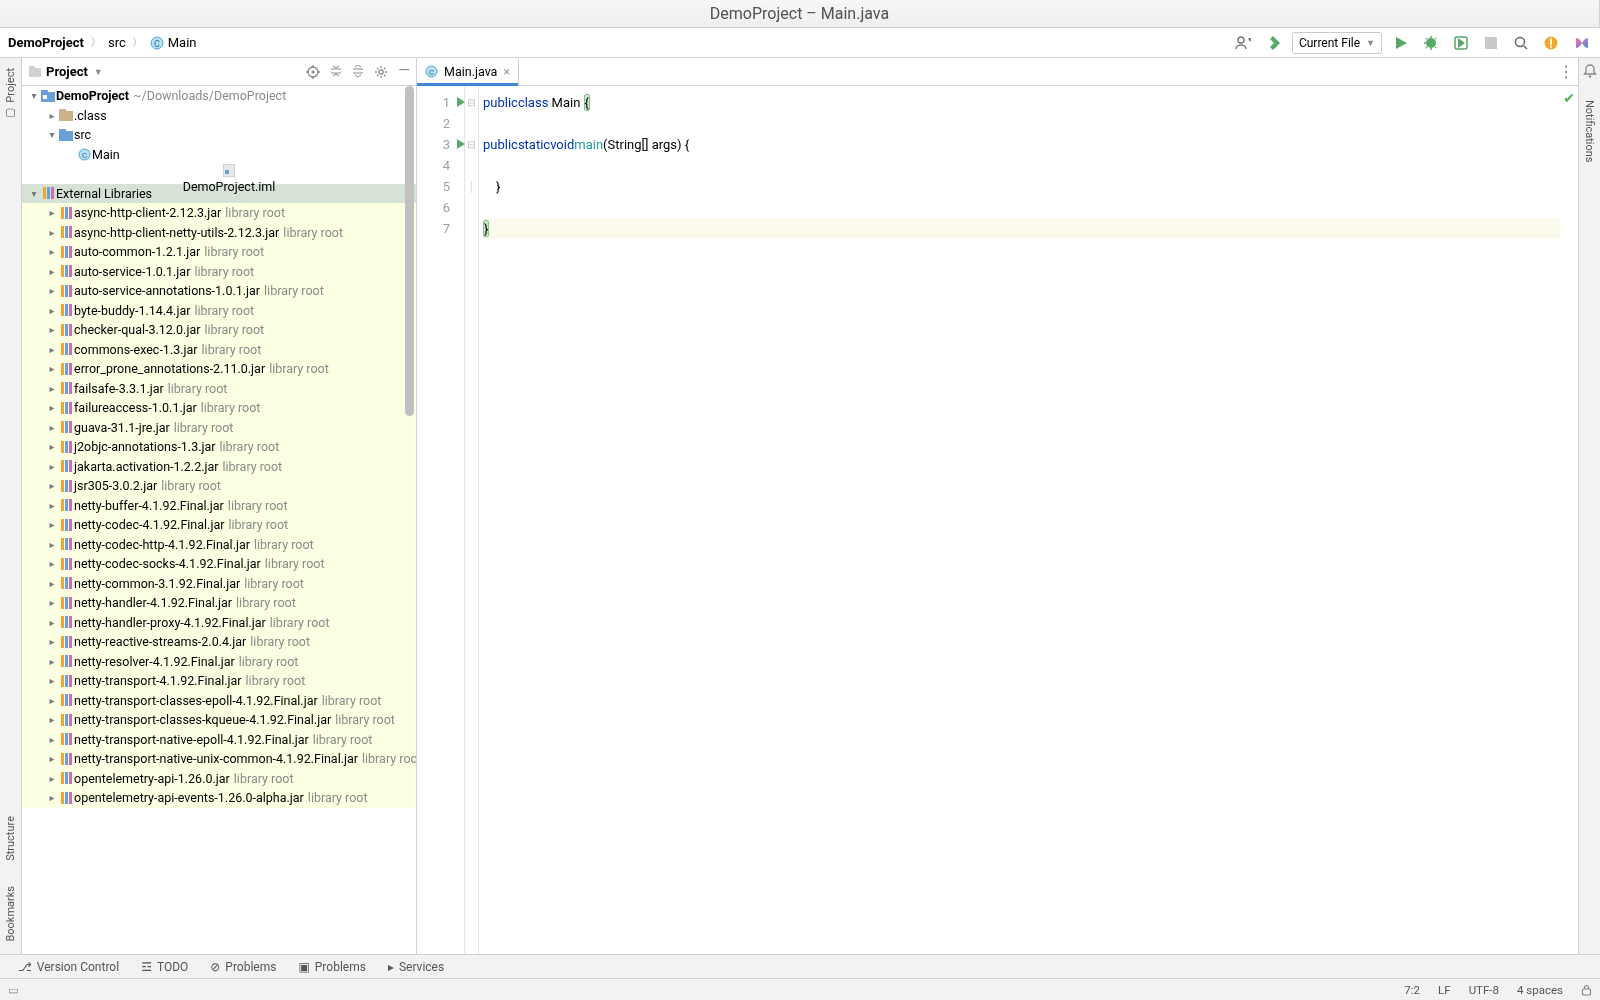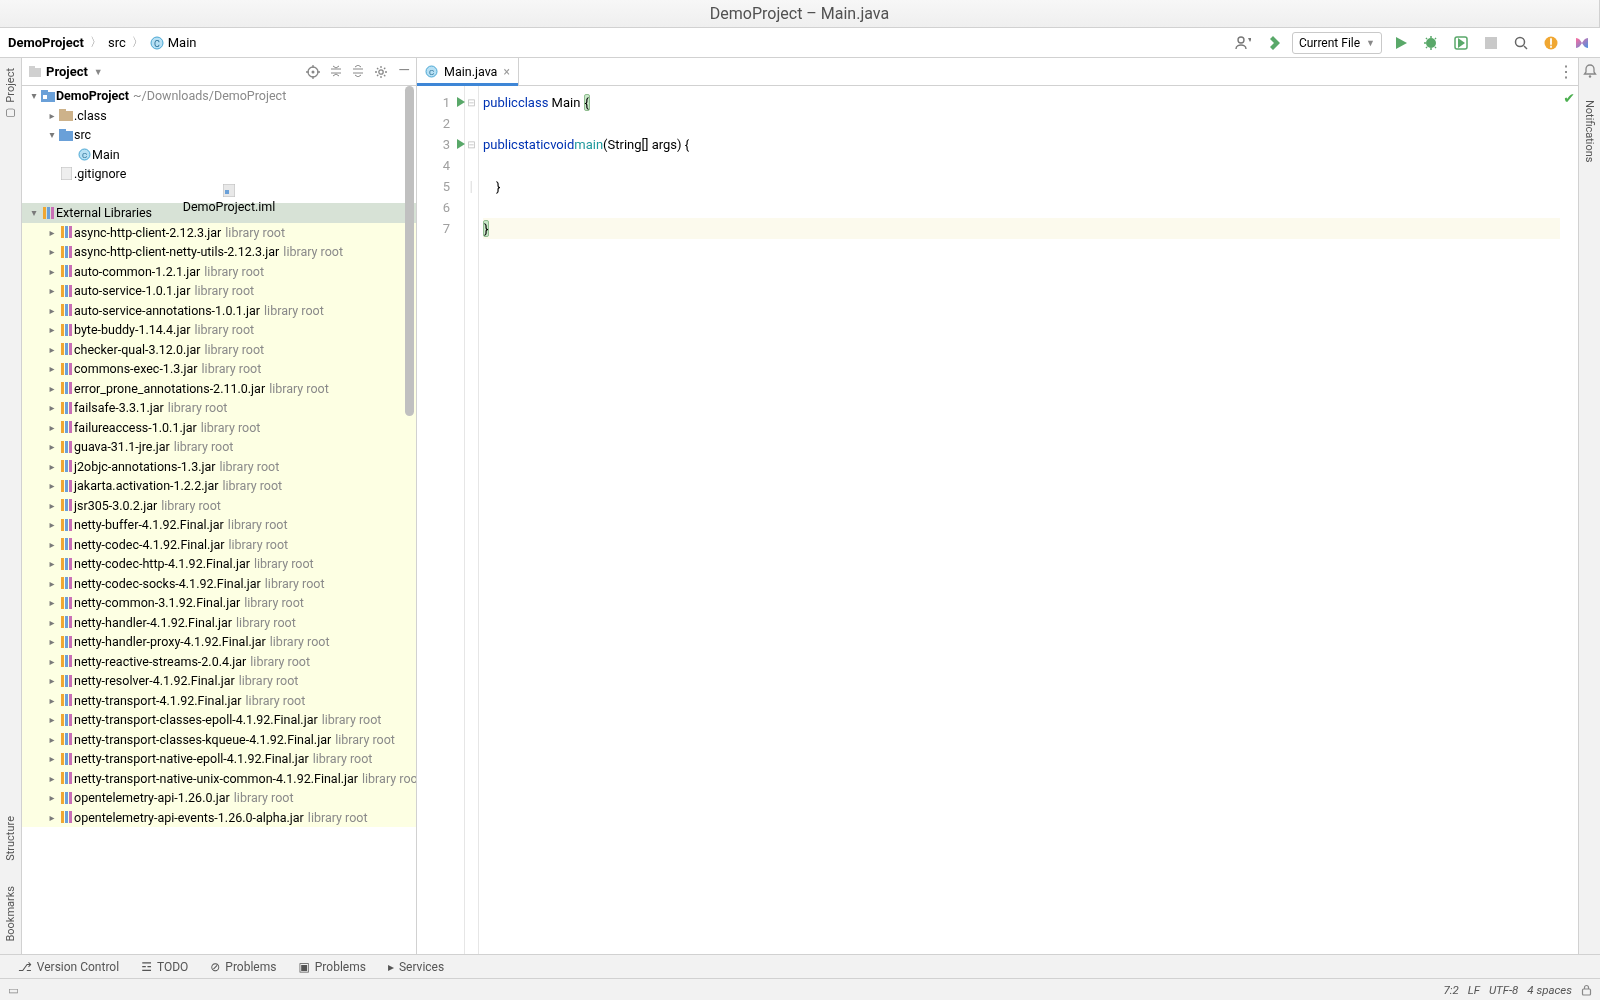--- a/index.html
+++ b/index.html
@@ -82,21 +82,21 @@
   .brace-hl{background:#c9e8c9;border:1px solid #8fbd8f;border-radius:2px;padding:0 0px;}
   .ed-right{width:18px;border-left:1px solid transparent;position:relative;}
   .ed-right .ok{position:absolute;top:4px;right:3px;color:#4caf50;font-size:14px;}
 
   
   .bottom-tools{height:24px;border-top:1px solid var(--border);background:#f2f2f2;display:flex;align-items:center;padding:0 18px;gap:22px;font-size:12px;color:#555;}
   .bottom-tools .tool{display:flex;align-items:center;gap:5px;}
 
   
   .status{height:22px;border-top:1px solid var(--border);background:#f2f2f2;display:flex;align-items:center;padding:0 8px;font-size:11.5px;color:#555;}
-  .status .right{margin-left:auto;display:flex;gap:9px;align-items:center;font-style:italic;}
+  .status .right{margin-left:auto;display:flex;gap:18px;align-items:center;}
 
   
   svg{display:block;}
   .lib-ic{display:inline-flex;gap:1px;}
   .lib-ic span{width:3px;height:12px;}
 </style>
 </head>
 <body>
 
 <div class="win-titles">
@@ -280,29 +280,20 @@
           </div>
           <div class="row" style="padding-left: 42px;">
             <span class="arrow"></span>
             <span class="ic">
               <svg width="13" height="13">
                 <circle cx="6.5" cy="6.5" r="5.5" fill="#b7e0f4" stroke="#4aa7d4"></circle>
                 <text x="6.5" y="10" text-anchor="middle" font-size="8" fill="#2a6f96">C</text>
               </svg>
             </span>
             <span class="lbl">Main</span>
-          </div>
-          <div class="row" style="padding-left: 24px;">
-            <span class="arrow"></span>
-            <span class="ic">
-              <svg width="11" height="13">
-                <rect x="0" y="0" width="11" height="13" fill="#eee" stroke="#bbb"></rect>
-              </svg>
-            </span>
-            <span class="lbl">.gitignore</span>
           </div>
           <div class="row" style="padding-left: 24px; flex-direction: column;">
             <span class="arrow"></span>
             <span class="ic">
               <svg width="12" height="13">
                 <rect x="0" y="0" width="12" height="13" fill="#e8e8e8" stroke="#bbb"></rect>
                 <rect x="2" y="6" width="4" height="4" fill="#6aa0d8"></rect>
               </svg>
             </span>
             <span class="lbl">DemoProject.iml</span>

